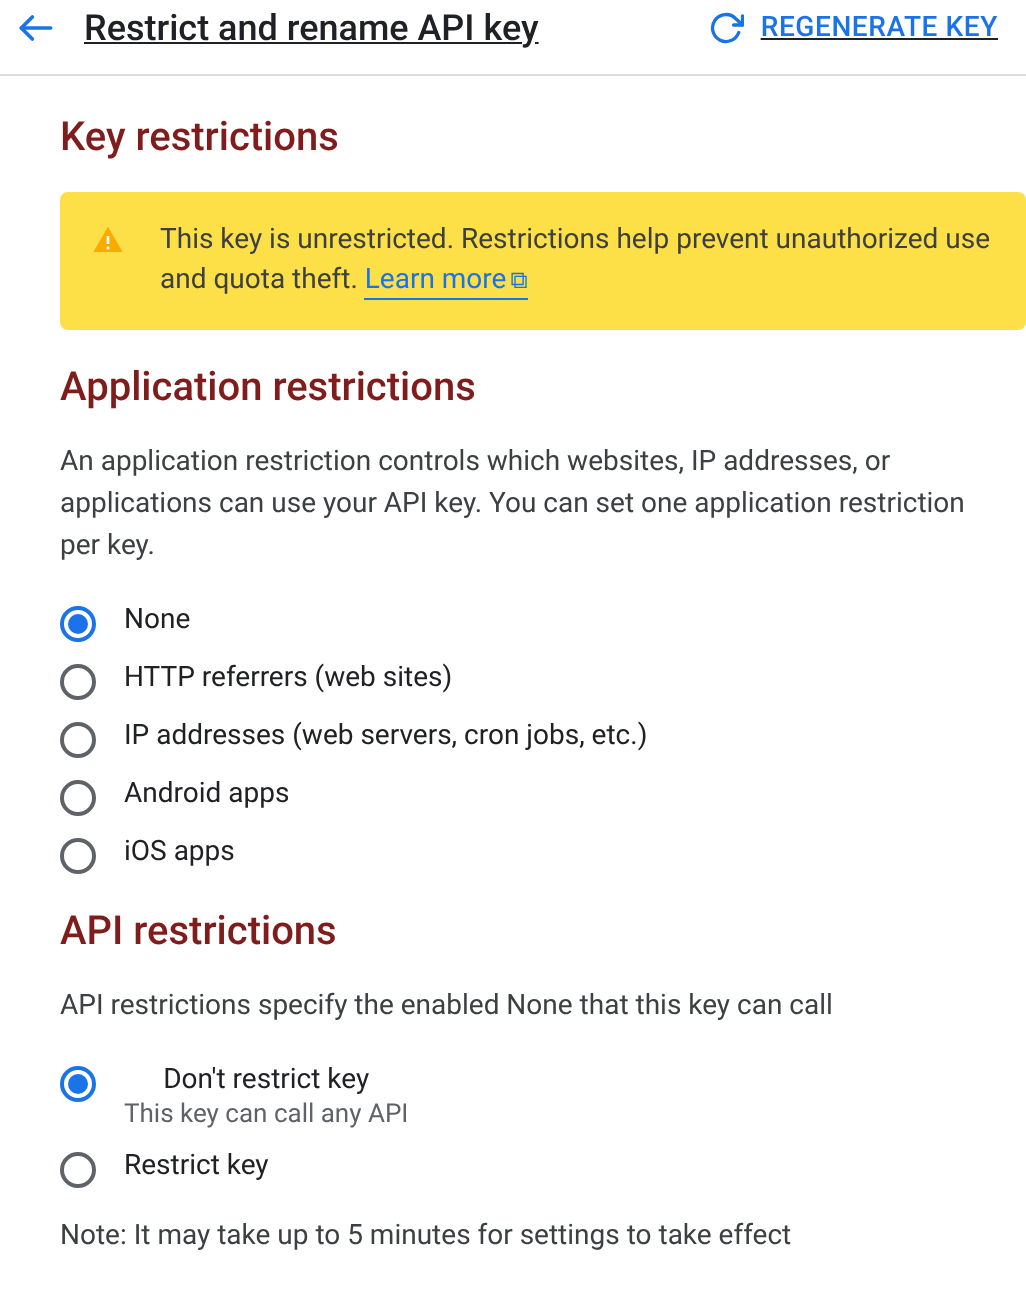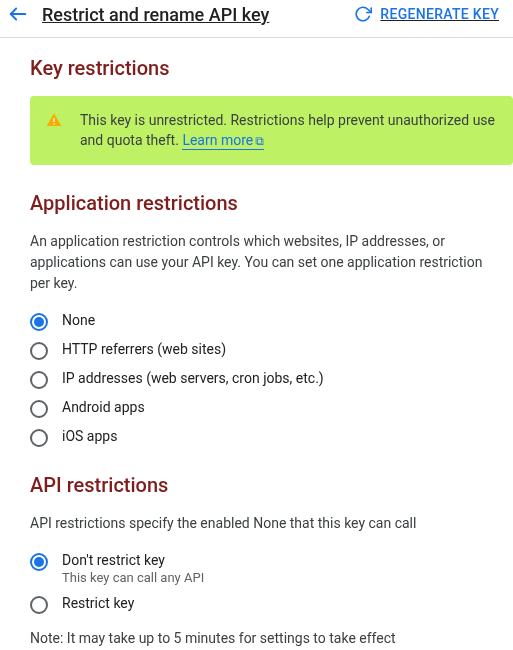--- a/index.html
+++ b/index.html
@@ -40,23 +40,23 @@
     letter-spacing: 0.3px;
     cursor: pointer;
   }
   .content { padding: 18px 30px 12px 30px; }
   h2.section {
     font-size: 20px;
     font-weight: 500;
     margin-bottom: 16px;
     color: #7f1d1d;
   }
-  h2.section.mt { margin-top: 26px; }
+  h2.section.mt { margin-top: 16px; }
   .info-box {
-    background: #bef264;
+    background: #fde047;
     border-radius: 4px;
     padding: 14px 16px;
     display: flex;
     gap: 18px;
     align-items: flex-start;
     margin-right: -30px;
   }
   .warn-icon { flex-shrink: 0; margin-top: 2px; }
   .info-text {
     font-size: 14px;
@@ -69,21 +69,21 @@
     border-bottom: 1px solid #1a73e8;
     padding-bottom: 1px;
   }
   .ext-icon { font-size: 12px; margin-left: 2px; }
   .desc {
     font-size: 14px;
     color: #3c4043;
     line-height: 1.5;
     margin-bottom: 18px;
   }
-  .radio-group { display: flex; flex-direction: column; gap: 10px; margin-bottom: 4px; }
+  .radio-group { display: flex; flex-direction: column; gap: 10px; margin-bottom: 4px; text-align: center; }
   .radio-item {
     display: flex;
     align-items: flex-start;
     gap: 14px;
     cursor: pointer;
   }
   .radio {
     width: 18px; height: 18px;
     border: 2px solid #5f6368;
     border-radius: 50%;

